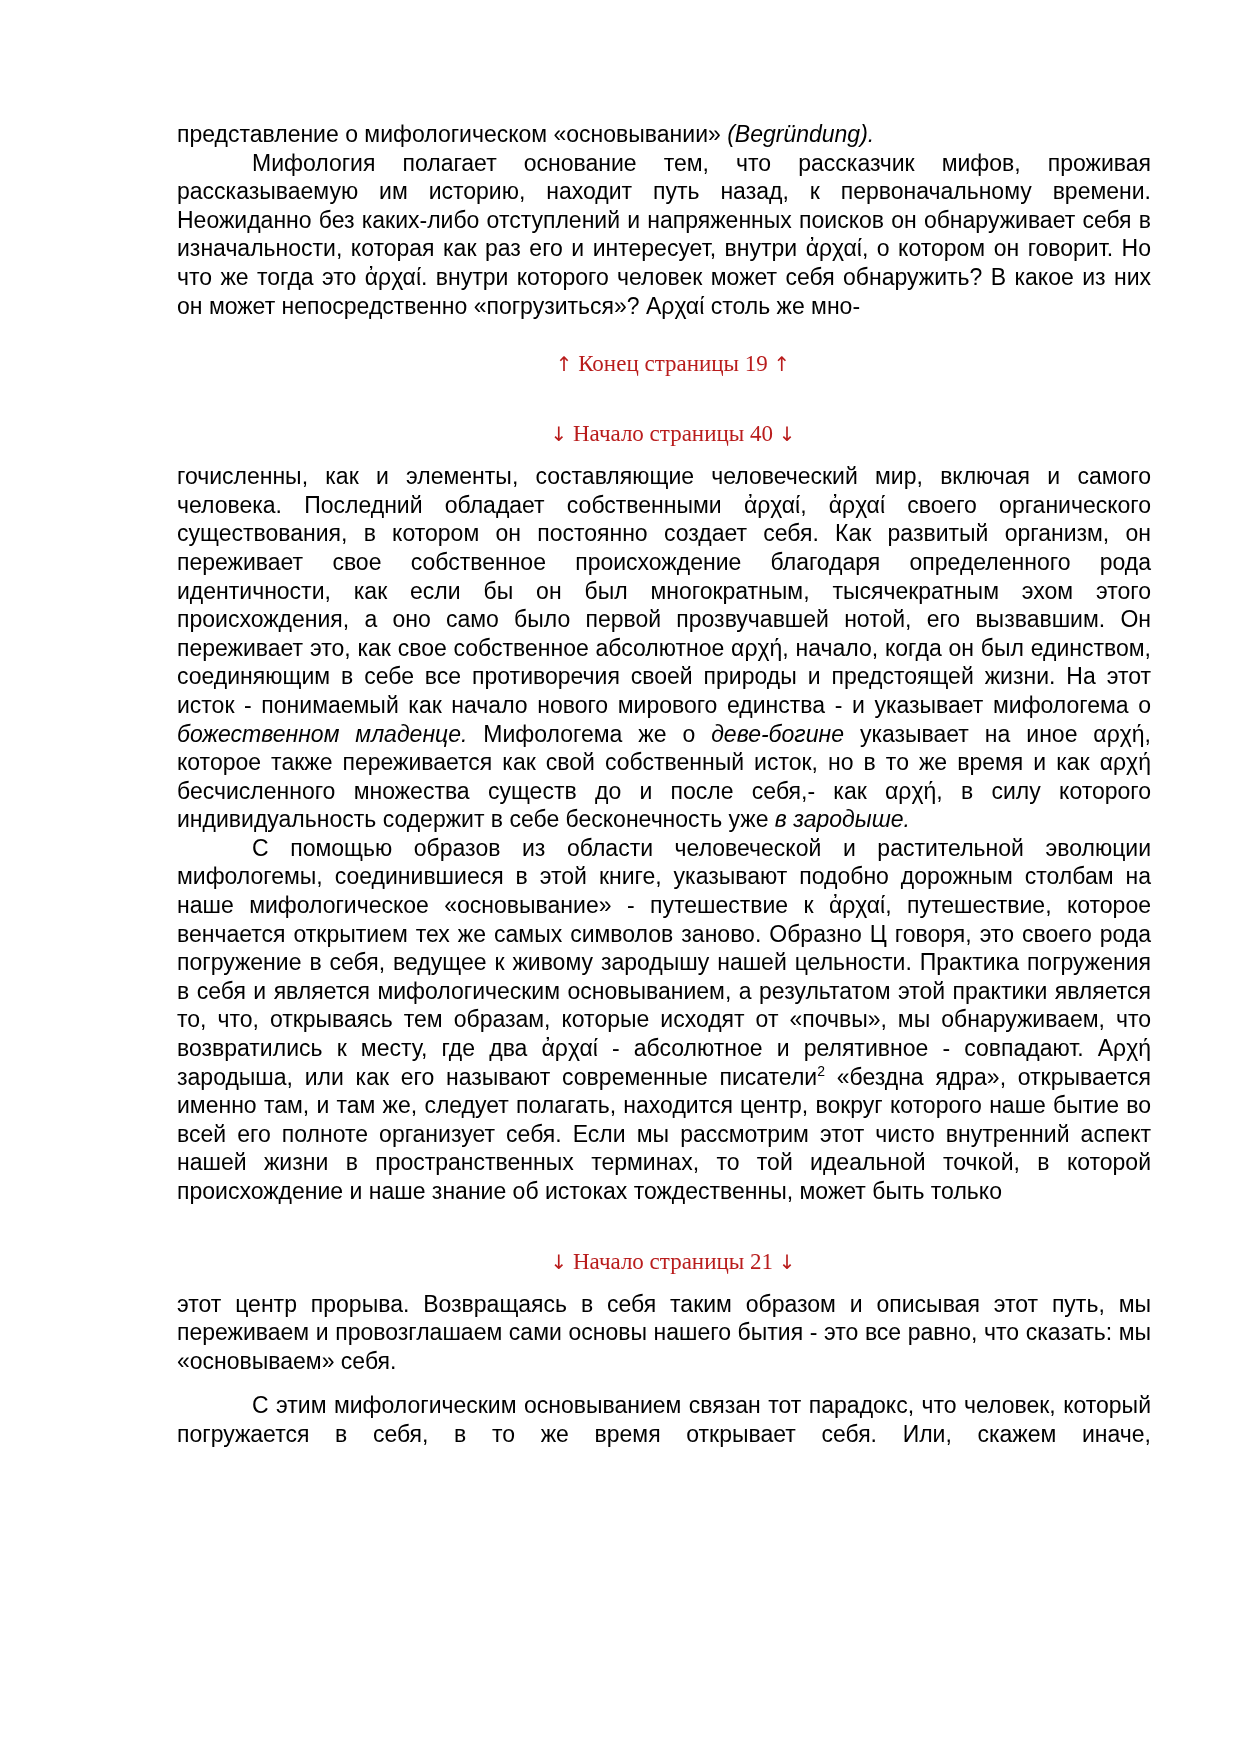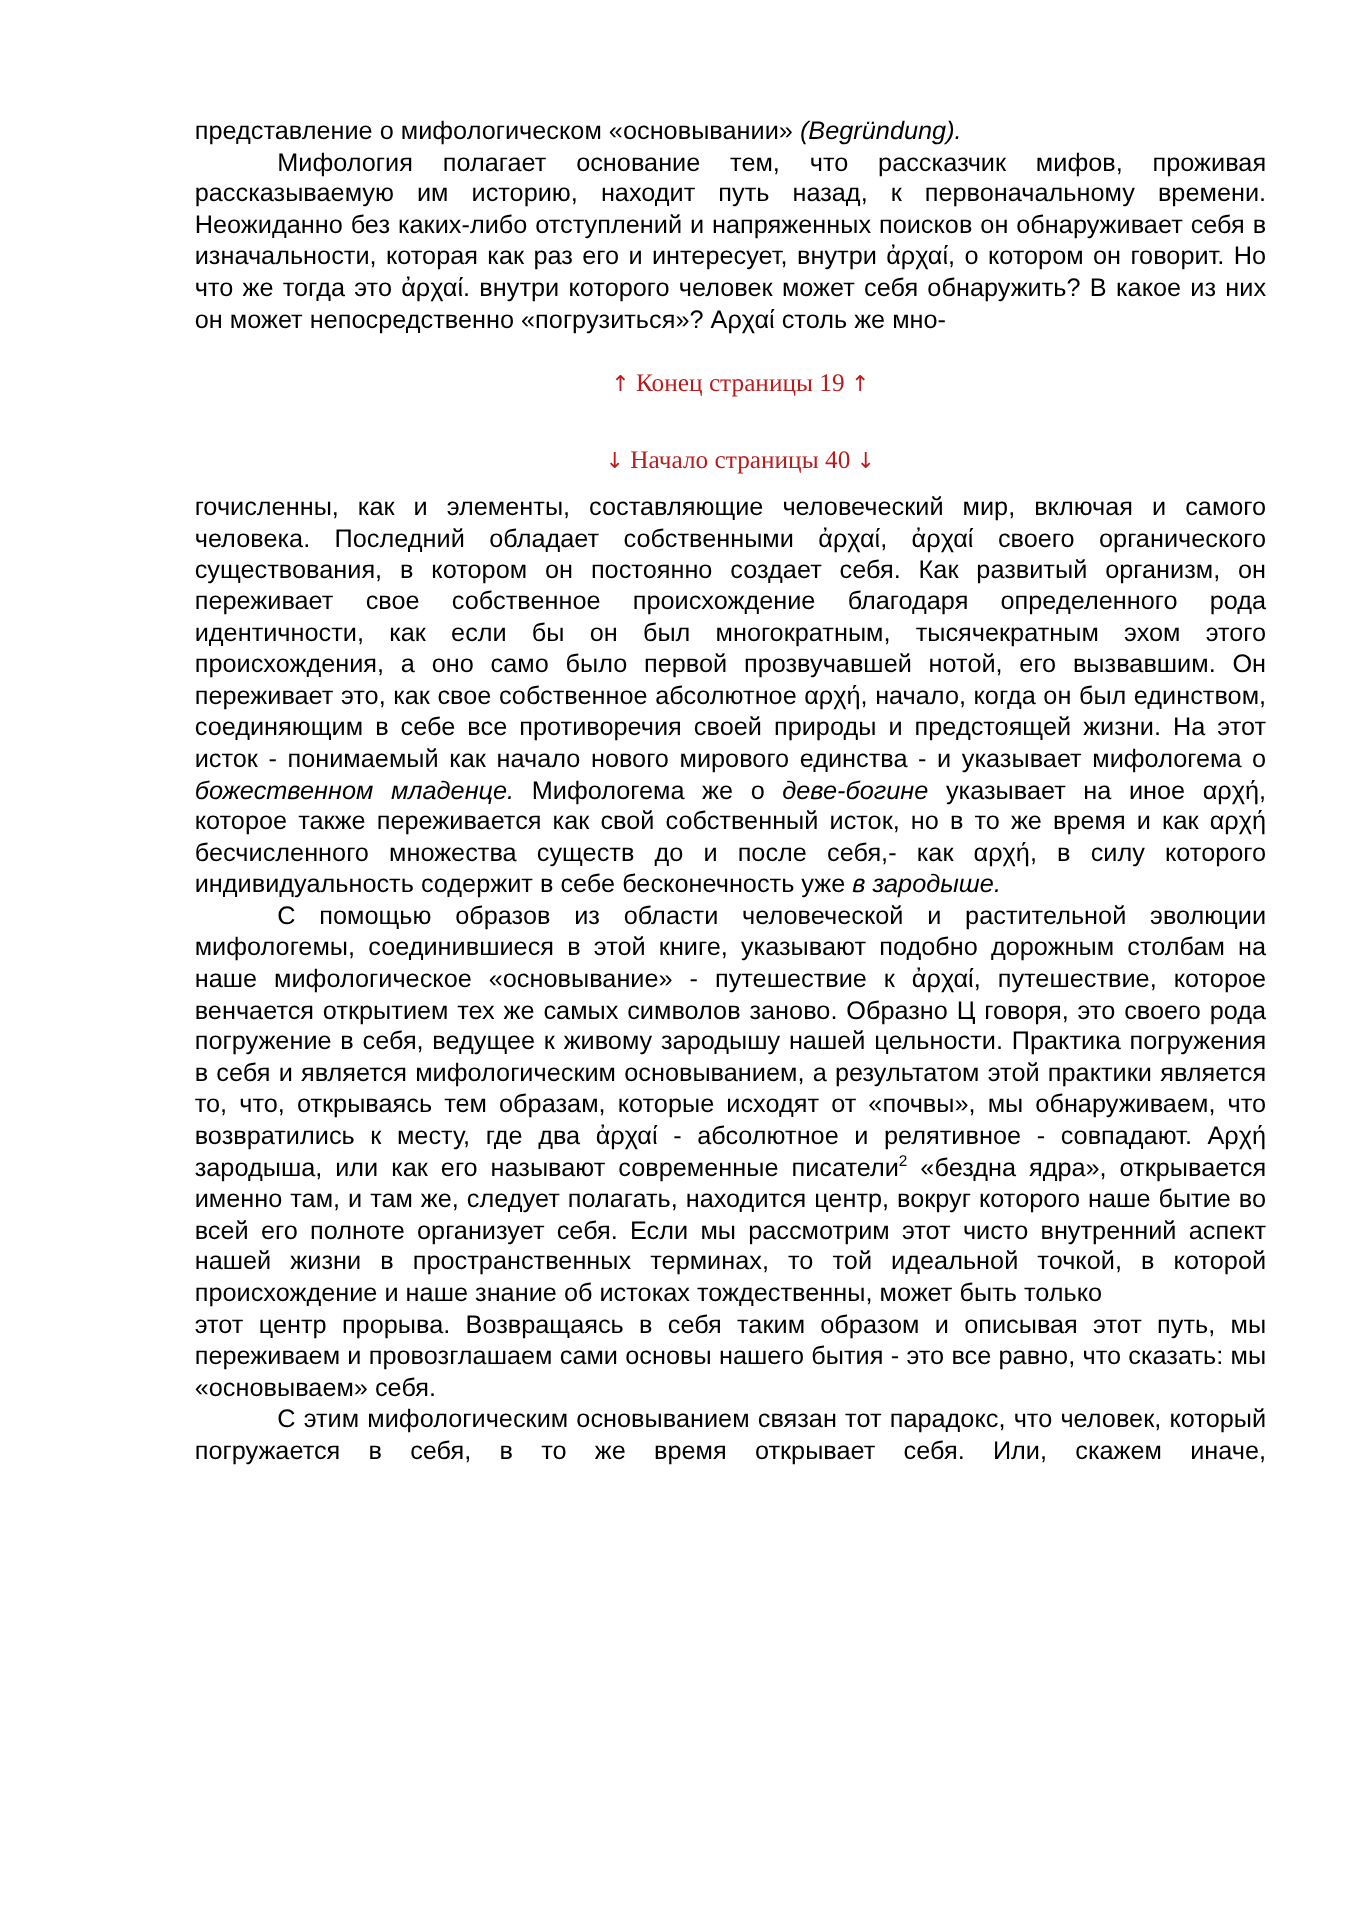--- a/index.html
+++ b/index.html
@@ -9,38 +9,39 @@
     }
     body {
       width: 1240px;
       height: 1754px;
       position: relative;
       overflow: hidden;
     }
     .page {
       position: absolute;
       left: 177px;
-      top: 104px;
+      top: 120px;
       width: 974px;
     }
     .block p {
       margin: 0;
       font-family: "Liberation Sans", sans-serif;
       font-size: 23px;
       line-height: 28.6px;
       color: #000000;
       text-align: justify;
       text-align-last: left;
       letter-spacing: 0;
     }
     .block p.indent {
       text-indent: 75px;
     }
     .block p.last-full {
       text-align-last: justify;
+      margin-top: 16px;
     }
     .marker {
       font-family: "Liberation Serif", serif;
       font-size: 23px;
       color: #b91c1c;
       text-align: center;
       height: 28px;
       line-height: 28px;
       margin-left: 18px;
     }
@@ -76,19 +77,24 @@
     <span>Начало страницы 40</span>
     <span class="arrow">↓</span>
   </div>
 
   <div class="block">
     <p><span>гочисленны, как и элементы, составляющие человеческий мир, включая и самого человека. Последний обладает собственными ἀρχαί, ἀρχαί своего органического существования, в котором он постоянно создает себя. Как развитый организм, он переживает свое собственное происхождение благодаря определенного рода идентичности, как если бы он был многократным, тысячекратным эхом этого происхождения, а оно само было первой прозвучавшей нотой, его вызвавшим. Он переживает это, как свое собственное абсолютное αρχή, начало, когда он был единством, соединяющим в себе все противоречия своей природы и предстоящей жизни. На этот исток - понимаемый как начало нового мирового единства - и указывает мифологема о </span><em>божественном младенце.</em><span> Мифологема же о </span><em>деве-богине</em><span> указывает на иное αρχή, которое также переживается как свой собственный исток, но в то же время и как αρχή бесчисленного множества существ до и после себя,- как αρχή, в силу которого индивидуальность содержит в себе бесконечность уже </span><em>в зародыше.</em></p>
     <p class="indent"><span>С помощью образов из области человеческой и растительной эволюции мифологемы, соединившиеся в этой книге, указывают подобно дорожным столбам на наше мифологическое «основывание» - путешествие к ἀρχαί, путешествие, которое венчается открытием тех же самых символов заново. Образно Ц говоря, это своего рода погружение в себя, ведущее к живому зародышу нашей цельности. Практика погружения в себя и является мифологическим основыванием, а результатом этой практики является то, что, открываясь тем образам, которые исходят от «почвы», мы обнаруживаем, что возвратились к месту, где два ἀρχαί - абсолютное и релятивное - совпадают. Αρχή зародыша, или как его называют современные писатели</span><sup>2</sup><span> «бездна ядра», открывается именно там, и там же, следует полагать, находится центр, вокруг которого наше бытие во всей его полноте организует себя. Если мы рассмотрим этот чисто внутренний аспект нашей жизни в пространственных терминах, то той идеальной точкой, в которой происхождение и наше знание об истоках тождественны, может быть только</span></p>
   </div>
 
 
+  <div class="marker m-start-21">
+    <span class="arrow">↓</span>
+    <span>Начало страницы 21</span>
+    <span class="arrow">↓</span>
+  </div>
 
   <div class="block">
     <p>этот центр прорыва. Возвращаясь в себя таким образом и описывая этот путь, мы переживаем и провозглашаем сами основы нашего бытия - это все равно, что сказать: мы «основываем» себя.</p>
     <p class="indent last-full">С этим мифологическим основыванием связан тот парадокс, что человек, который погружается в себя, в то же время открывает себя. Или, скажем иначе,</p>
   </div>
 
 </div>
 
 </body></html>

